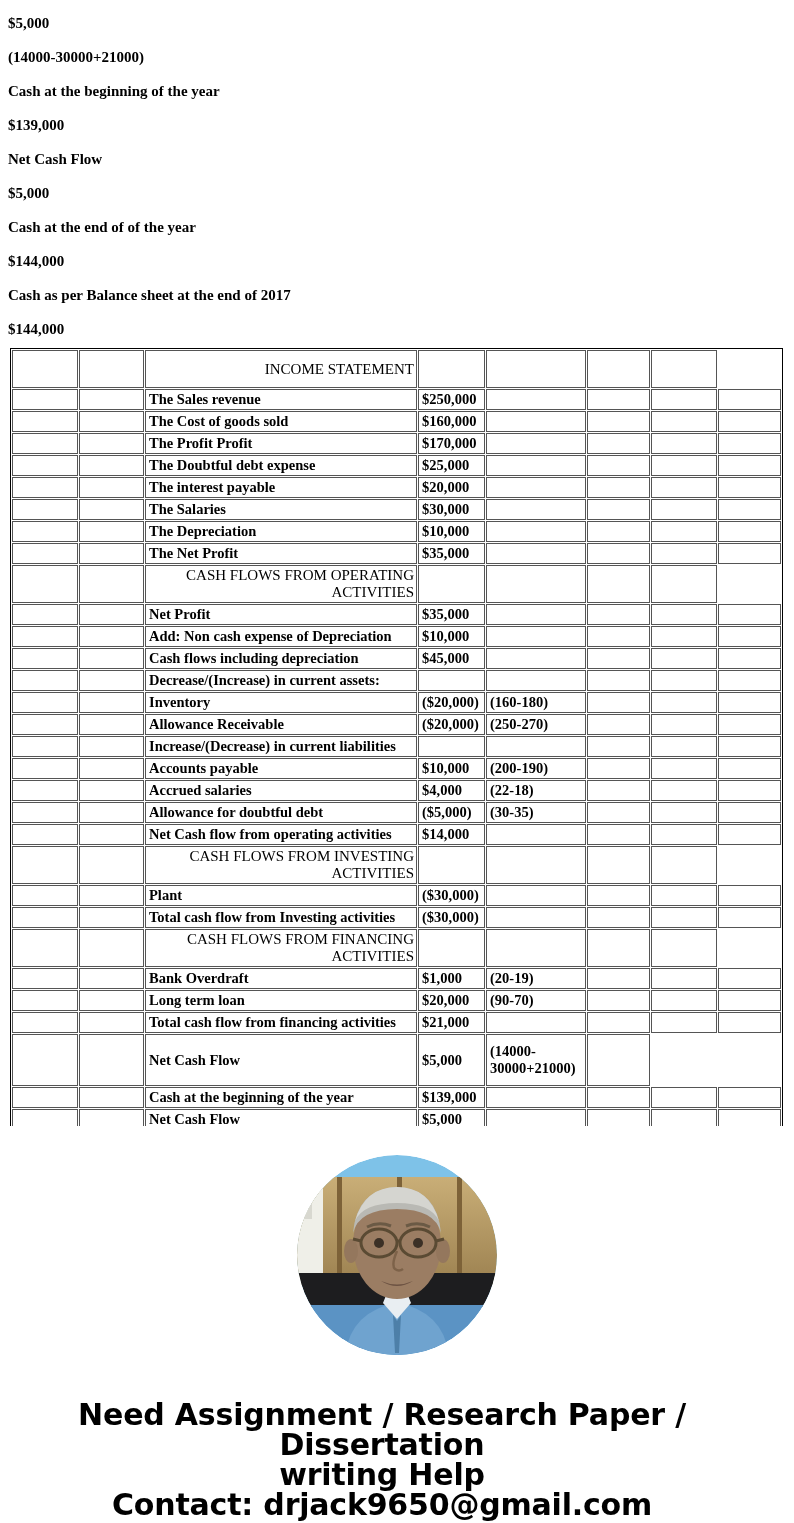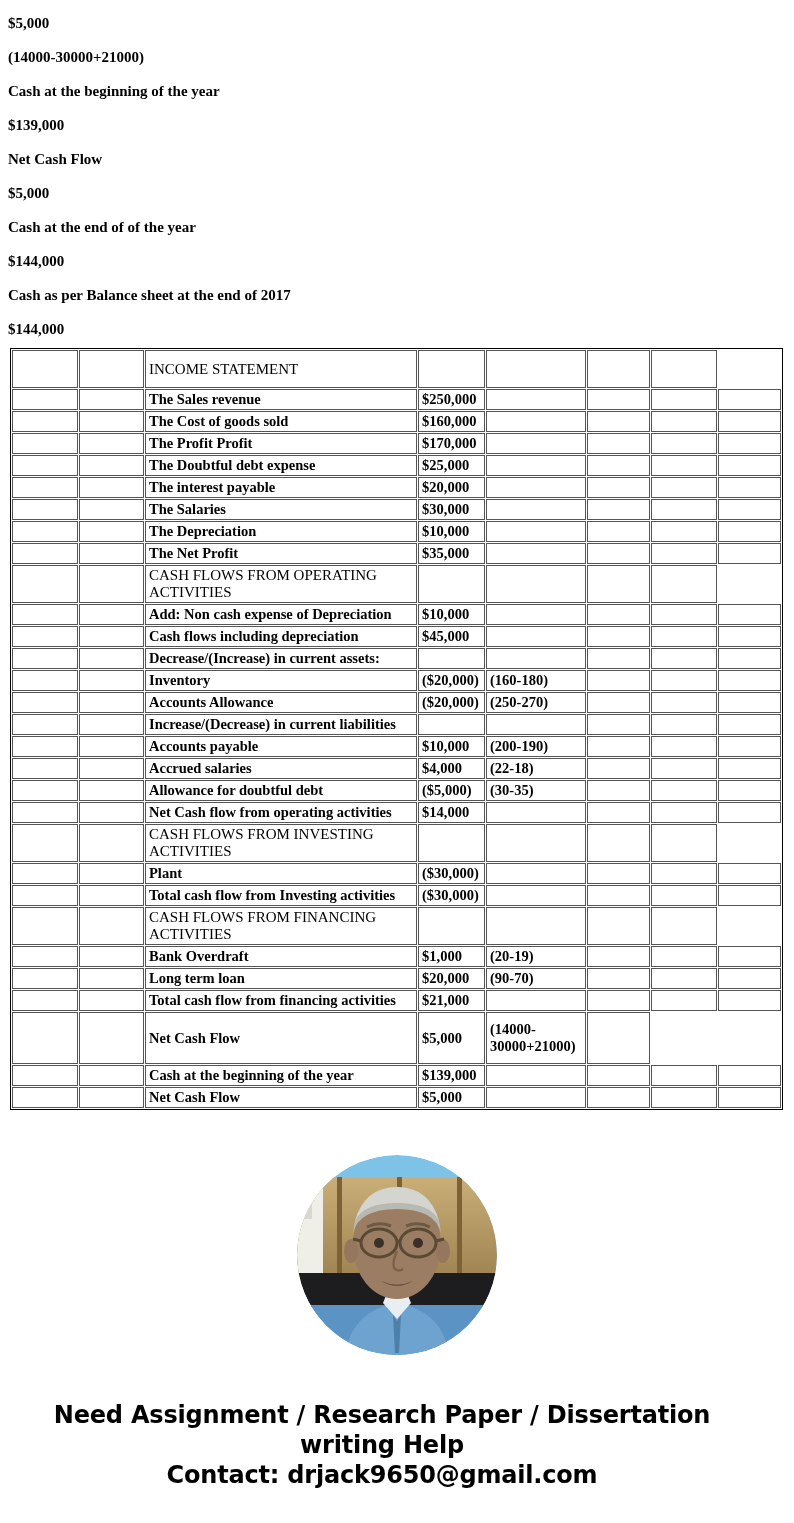--- a/index.html
+++ b/index.html
@@ -58,21 +58,21 @@
     overflow: hidden;
   }
   td.c1 { width: 66px; }
   td.c2 { width: 65px; }
   td.c3 { width: 272px; }
   td.c4 { width: 67px; }
   td.c5 { width: 100px; margin-top: 19px; }
   td.c6 { width: 63px; }
   td.c7 { width: 66px; }
   td.c8 { width: 66px; }
-  tr.sec td { height: 38px; }
+  tr.sec td { height: 38px; text-align: right; }
   tr.sec td.c3 { font-weight: normal; font-size: 15px; }
   tr.data td { height: 21px; }
   tr.tall td { height: 52px; }
 
   
   #avatar {
     position: absolute;
     left: 297px;
     top: 1155px;
     width: 200px;
@@ -84,21 +84,21 @@
 
   
   #footer {
     position: absolute;
     left: 0;
     top: 1400px;
     width: 764px;
     text-align: center;
     font-family: "DejaVu Sans", "Liberation Sans", sans-serif;
     font-weight: bold;
-    font-size: 24px;
+    font-size: 30px;
     line-height: 30px;
     letter-spacing: -0.2px;
   }
   #footer .ln { display: block; }
 </style>
 </head>
 <body>
 
 <div id="text-block">
     <p>$5,000</p>
@@ -210,20 +210,30 @@
           <td class="c2"></td>
           <td class="c3">CASH FLOWS FROM OPERATING ACTIVITIES</td>
           <td class="c4"></td>
           <td class="c5"></td>
           <td class="c6"></td>
           <td class="c7"></td>
         </tr>
         <tr class="data">
           <td class="c1"></td>
           <td class="c2"></td>
+          <td class="c3">Net Profit</td>
+          <td class="c4">$35,000</td>
+          <td class="c5"></td>
+          <td class="c6"></td>
+          <td class="c7"></td>
+          <td class="c8"></td>
+        </tr>
+        <tr class="data">
+          <td class="c1"></td>
+          <td class="c2"></td>
           <td class="c3">Add: Non cash expense of Depreciation</td>
           <td class="c4">$10,000</td>
           <td class="c5"></td>
           <td class="c6"></td>
           <td class="c7"></td>
           <td class="c8"></td>
         </tr>
         <tr class="data">
           <td class="c1"></td>
           <td class="c2"></td>
@@ -250,21 +260,21 @@
           <td class="c3">Inventory</td>
           <td class="c4">($20,000)</td>
           <td class="c5">(160-180)</td>
           <td class="c6"></td>
           <td class="c7"></td>
           <td class="c8"></td>
         </tr>
         <tr class="data">
           <td class="c1"></td>
           <td class="c2"></td>
-          <td class="c3">Accounts Allowance</td>
+          <td class="c3">Allowance Receivable</td>
           <td class="c4">($20,000)</td>
           <td class="c5">(250-270)</td>
           <td class="c6"></td>
           <td class="c7"></td>
           <td class="c8"></td>
         </tr>
         <tr class="data">
           <td class="c1"></td>
           <td class="c2"></td>
           <td class="c3">Increase/(Decrease) in current liabilities</td>

